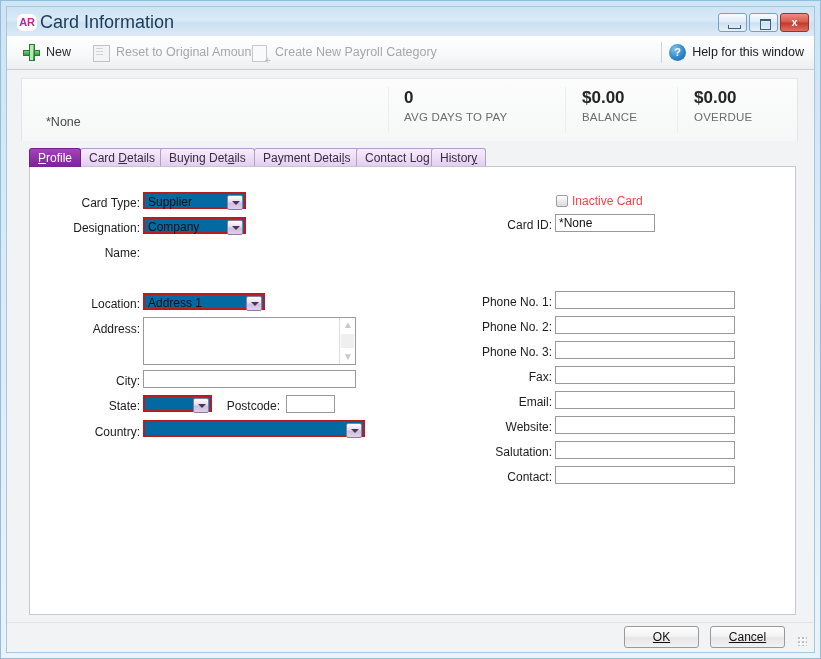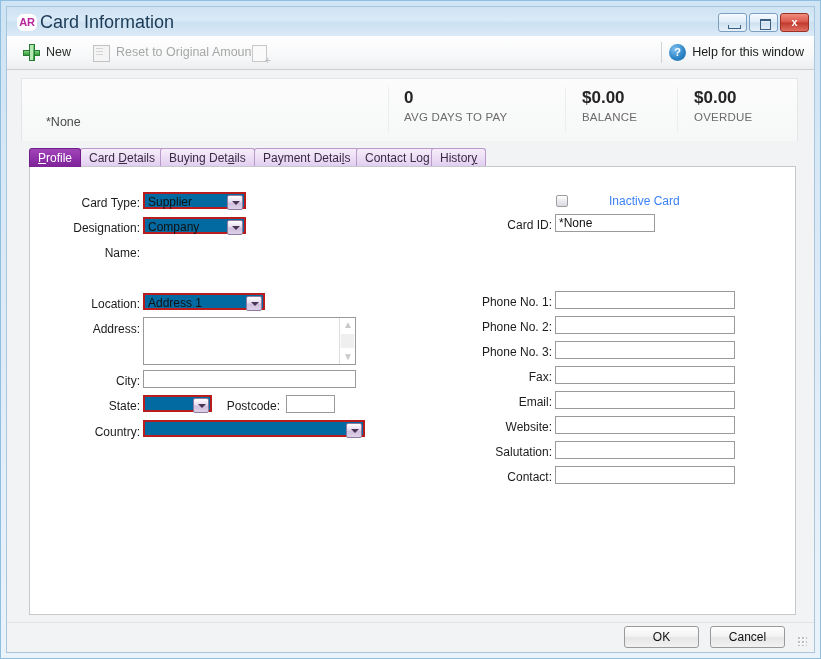--- a/index.html
+++ b/index.html
@@ -183,29 +183,29 @@
   .ftext .sb .up{top:3px;}
   .ftext .sb .dn{bottom:3px;}
   .ftext .sb .thumbtrack{position:absolute;left:0;right:0;top:16px;bottom:16px;background:#fbfbfb;}
   .ftext .sb .thumb{position:absolute;left:1px;right:1px;top:16px;height:14px;background:#efefef;}
 
   .cbox{
     position:absolute;width:12px;height:12px;box-sizing:border-box;
     border:1px solid #9f9f9f;border-radius:2px;
     background:linear-gradient(to bottom,#ffffff 0%,#e9e9ee 55%,#dadae2 100%);
   }
-  .cbox-label{position:absolute;font-size:12px;color:#3b82f6;white-space:nowrap;margin-left:37px;}
+  .cbox-label{position:absolute;font-size:12px;color:#ef4444;white-space:nowrap;}
 
   
   #footer-sep{position:absolute;left:0;right:0;top:615px;height:1px;background:#e1e3e5;}
   .dlgbtn{
     position:absolute;top:619px;height:22px;width:75px;box-sizing:border-box;
     border:1px solid #9a9a9a;border-radius:3px;
     background:linear-gradient(to bottom,#fefefe 0%,#f3f3f3 45%,#e6e6e6 55%,#f2f2f2 100%);
-    font-size:12px;color:#111;line-height:20px;text-align:center;cursor:default;
+    font-size:12px;color:#111;line-height:20px;text-align:center;cursor:default;text-decoration:underline;
   }
   #btn-ok{right:115px;}
   #btn-cancel{right:29px;}
   #grip{
     position:absolute;right:7px;bottom:6px;width:10px;height:10px;
     background-image:
       radial-gradient(circle,#b7b7b7 40%,transparent 41%),
       radial-gradient(circle,#ffffff 40%,transparent 41%);
     background-size:4px 4px,4px 4px;
     background-position:0 0,1px 1px;
@@ -241,20 +241,21 @@
             <i class="inner"></i>
           </span>
         <span>New</span>
       </div>
       <div class="tbitem disabled" id="tb-reset">
         <span class="doc-icon"></span>
         <span>Reset to Original Amount</span>
       </div>
       <div class="tbitem disabled" id="tb-payroll">
         <span class="doc-icon2"></span>
+        <span>Create New Payroll Category</span>
       </div>
       <div id="tb-divider"></div>
       <div id="tb-help">
         <span class="help-icon">?</span>
         <span>Help for this window</span>
       </div>
     </div>
 
     <div id="summary">
       <div id="card-name">*None</div>

